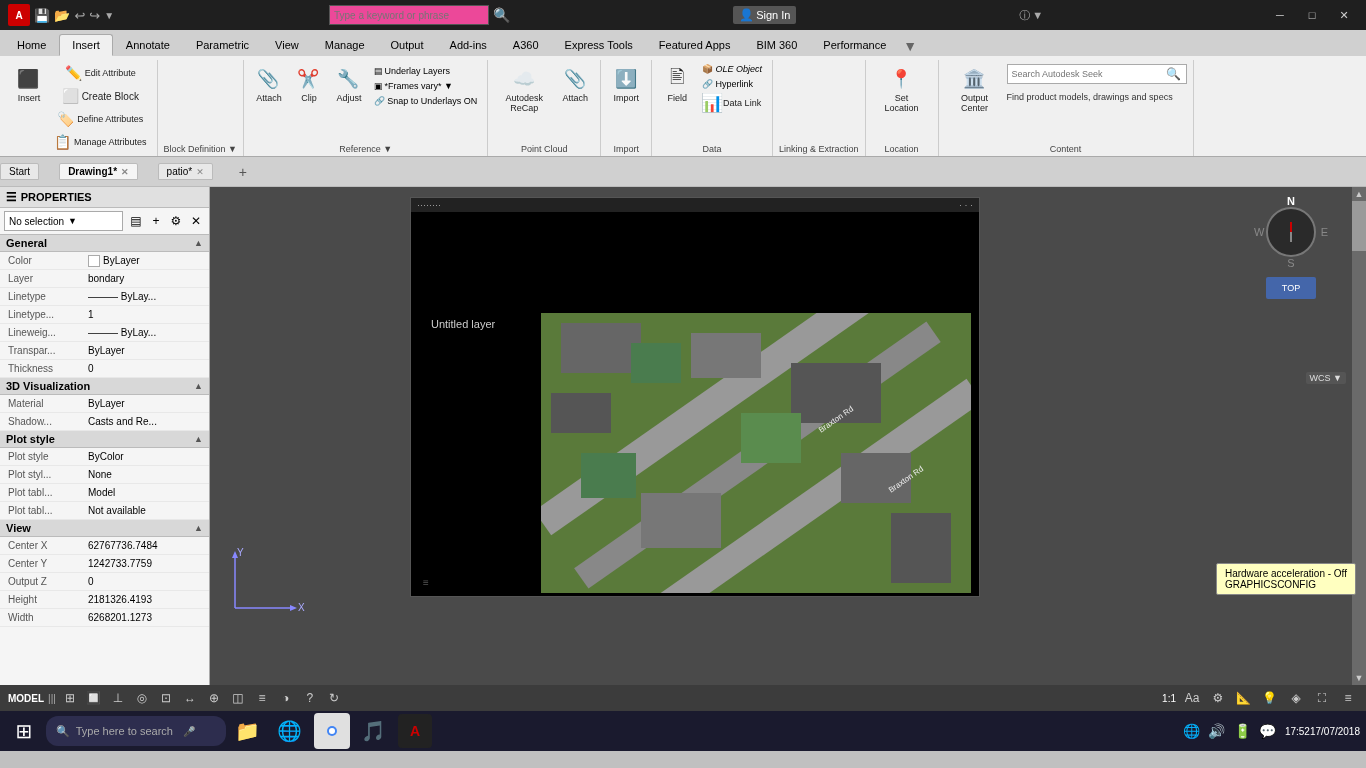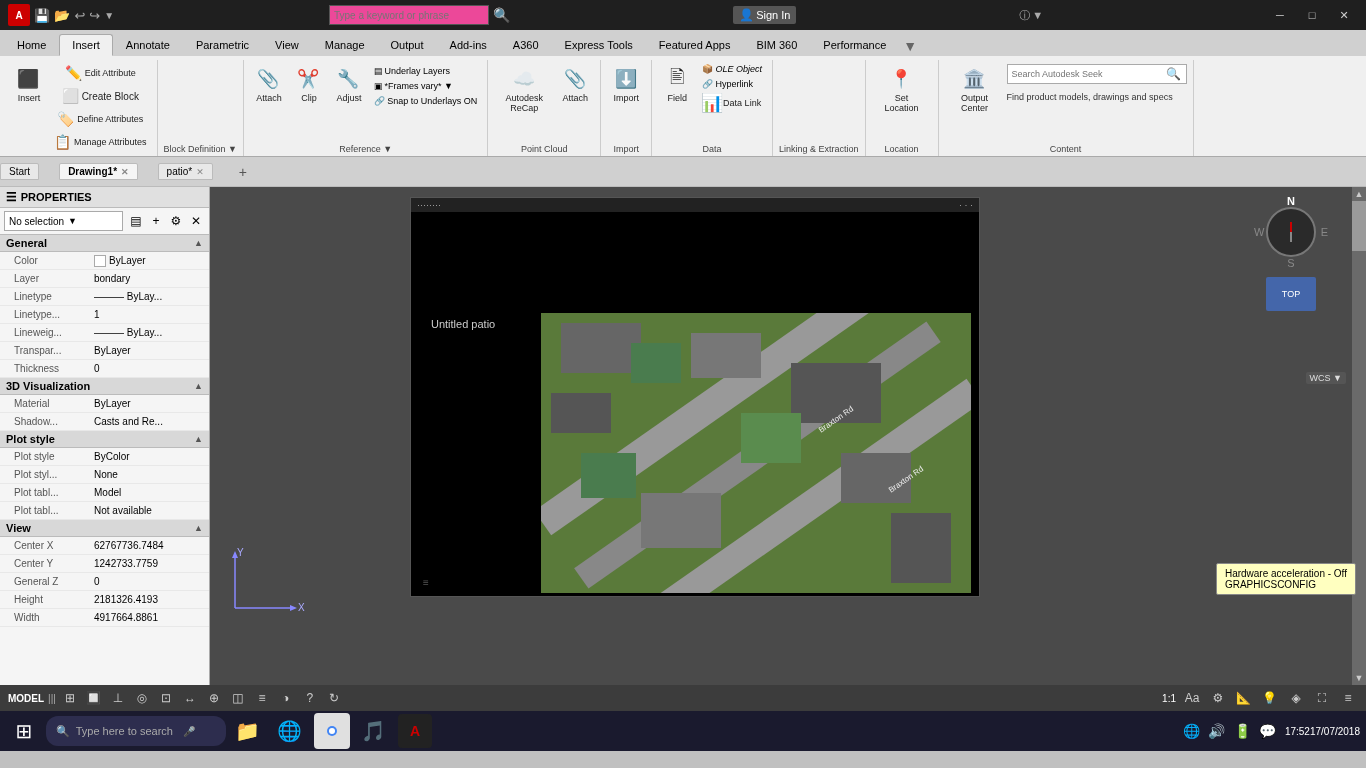--- a/index.html
+++ b/index.html
@@ -42,21 +42,21 @@
 
     
     #properties-panel { width: 210px; background: #f5f5f5; border-right: 1px solid #aaa; display: flex; flex-direction: column; overflow: hidden; }
     #properties-title { background: #e0e0e0; padding: 3px 6px; font-size: 11px; font-weight: bold; border-bottom: 1px solid #bbb; display: flex; align-items: center; gap: 4px; }
     #properties-controls { display: flex; align-items: center; padding: 3px 4px; gap: 4px; border-bottom: 1px solid #bbb; }
     #no-selection { display: flex; align-items: center; background: #fff; border: 1px solid #aaa; height: 20px; padding: 0 4px; font-size: 10px; flex: 1; }
     #props-icons { display: flex; gap: 2px; }
     #props-icons span { width: 18px; height: 18px; display: flex; align-items: center; justify-content: center; cursor: pointer; font-size: 12px; border: 1px solid transparent; }
 
     .prop-section-header { background: #d8d8d8; padding: 2px 6px; font-size: 11px; font-weight: bold; display: flex; align-items: center; justify-content: space-between; cursor: pointer; border-bottom: 1px solid #bbb; }
-    .prop-row { display: flex; padding: 1px 14px; border-bottom: 1px solid #e8e8e8; min-height: 18px; align-items: center; }
+    .prop-row { display: flex; padding: 1px 8px; border-bottom: 1px solid #e8e8e8; min-height: 18px; align-items: center; }
     .prop-label { color: #555; width: 80px; font-size: 10px; flex-shrink: 0; }
     .prop-value { color: #000; font-size: 10px; flex: 1; }
 
     
     #drawing-area { flex: 1; background: #888; position: relative; overflow: hidden; }
     #canvas-area { width: 100%; height: 100%; background: #4a4a4a; position: relative; }
 
     
     #map-viewport { position: absolute; left: 200px; top: 10px; width: 570px; height: 400px; background: #000; border: 1px solid #555; }
     #map-title { color: #fff; font-size: 22px; font-weight: bold; padding: 20px; }
@@ -420,43 +420,43 @@
     </div>
     <div class="prop-row">
       <span class="prop-label">Center X</span>
       <span class="prop-value">62767736.7484</span>
     </div>
     <div class="prop-row">
       <span class="prop-label">Center Y</span>
       <span class="prop-value">1242733.7759</span>
     </div>
     <div class="prop-row">
-      <span class="prop-label">General Z</span>
+      <span class="prop-label">Output Z</span>
       <span class="prop-value">0</span>
     </div>
     <div class="prop-row">
       <span class="prop-label">Height</span>
       <span class="prop-value">2181326.4193</span>
     </div>
     <div class="prop-row">
       <span class="prop-label">Width</span>
-      <span class="prop-value">4917664.8861</span>
+      <span class="prop-value">6268201.1273</span>
     </div>
   </div>
 
   <div id="drawing-area">
     <div id="canvas-area">
 
       <div id="map-viewport">
 
         <div style="background:#222;color:#aaa;font-size:9px;padding:2px 6px;display:flex;justify-content:space-between;">
           <span>········</span>
           <span>· · ·</span>
         </div>
-        <div id="map-layer-label">Untitled patio</div>
+        <div id="map-layer-label">Untitled layer</div>
 
         <div style="position:absolute;left:12px;bottom:8px;color:#555;font-size:10px;">≡</div>
 
         <div id="map-image">
           
           <svg width="100%" height="100%" xmlns="http://www.w3.org/2000/svg">
             <defs>
               <pattern id="road-pattern" x="0" y="0" width="80" height="80" patternUnits="userSpaceOnUse" patternTransform="rotate(45)">
                 <rect width="80" height="80" fill="#6b8c3e"></rect>
                 <rect x="30" y="0" width="20" height="80" fill="#888"></rect>
@@ -489,21 +489,21 @@
       <div style="position:absolute;right:50px;top:20px;">
         <div style="position:relative;width:50px;height:50px;">
           <div style="width:50px;height:50px;border-radius:50%;border:2px solid #777;background:#2a2a2a;display:flex;align-items:center;justify-content:center;position:relative;">
             <span style="position:absolute;top:-14px;left:50%;transform:translateX(-50%);color:#fff;font-size:11px;font-weight:bold;">N</span>
             <span style="position:absolute;bottom:-14px;left:50%;transform:translateX(-50%);color:#888;font-size:11px;">S</span>
             <span style="position:absolute;right:-14px;top:50%;transform:translateY(-50%);color:#888;font-size:11px;">E</span>
             <span style="position:absolute;left:-14px;top:50%;transform:translateY(-50%);color:#888;font-size:11px;">W</span>
 
             <div style="width:2px;height:20px;background:linear-gradient(to bottom,#c00,#c00 50%,#888 50%);position:absolute;left:50%;transform:translateX(-50%);"></div>
           </div>
-          <div style="background:#4466aa;color:#fff;font-size:9px;padding:12px 6px;text-align:center;border-radius:2px;margin-top:20px;">TOP</div>
+          <div style="background:#4466aa;color:#fff;font-size:9px;padding:6px 6px;text-align:center;border-radius:2px;margin-top:20px;">TOP</div>
         </div>
       </div>
 
       <div id="wcs-label">WCS ▼</div>
 
       <div style="position:absolute;left:20px;bottom:55px;">
         <svg width="80" height="80">
           <line x1="5" y1="60" x2="60" y2="60" stroke="#8888ff" stroke-width="1.5"></line>
           <polygon points="60,57 67,60 60,63" fill="#8888ff"></polygon>
           <text x="68" y="63" fill="#aaaaff" font-size="10">X</text>

